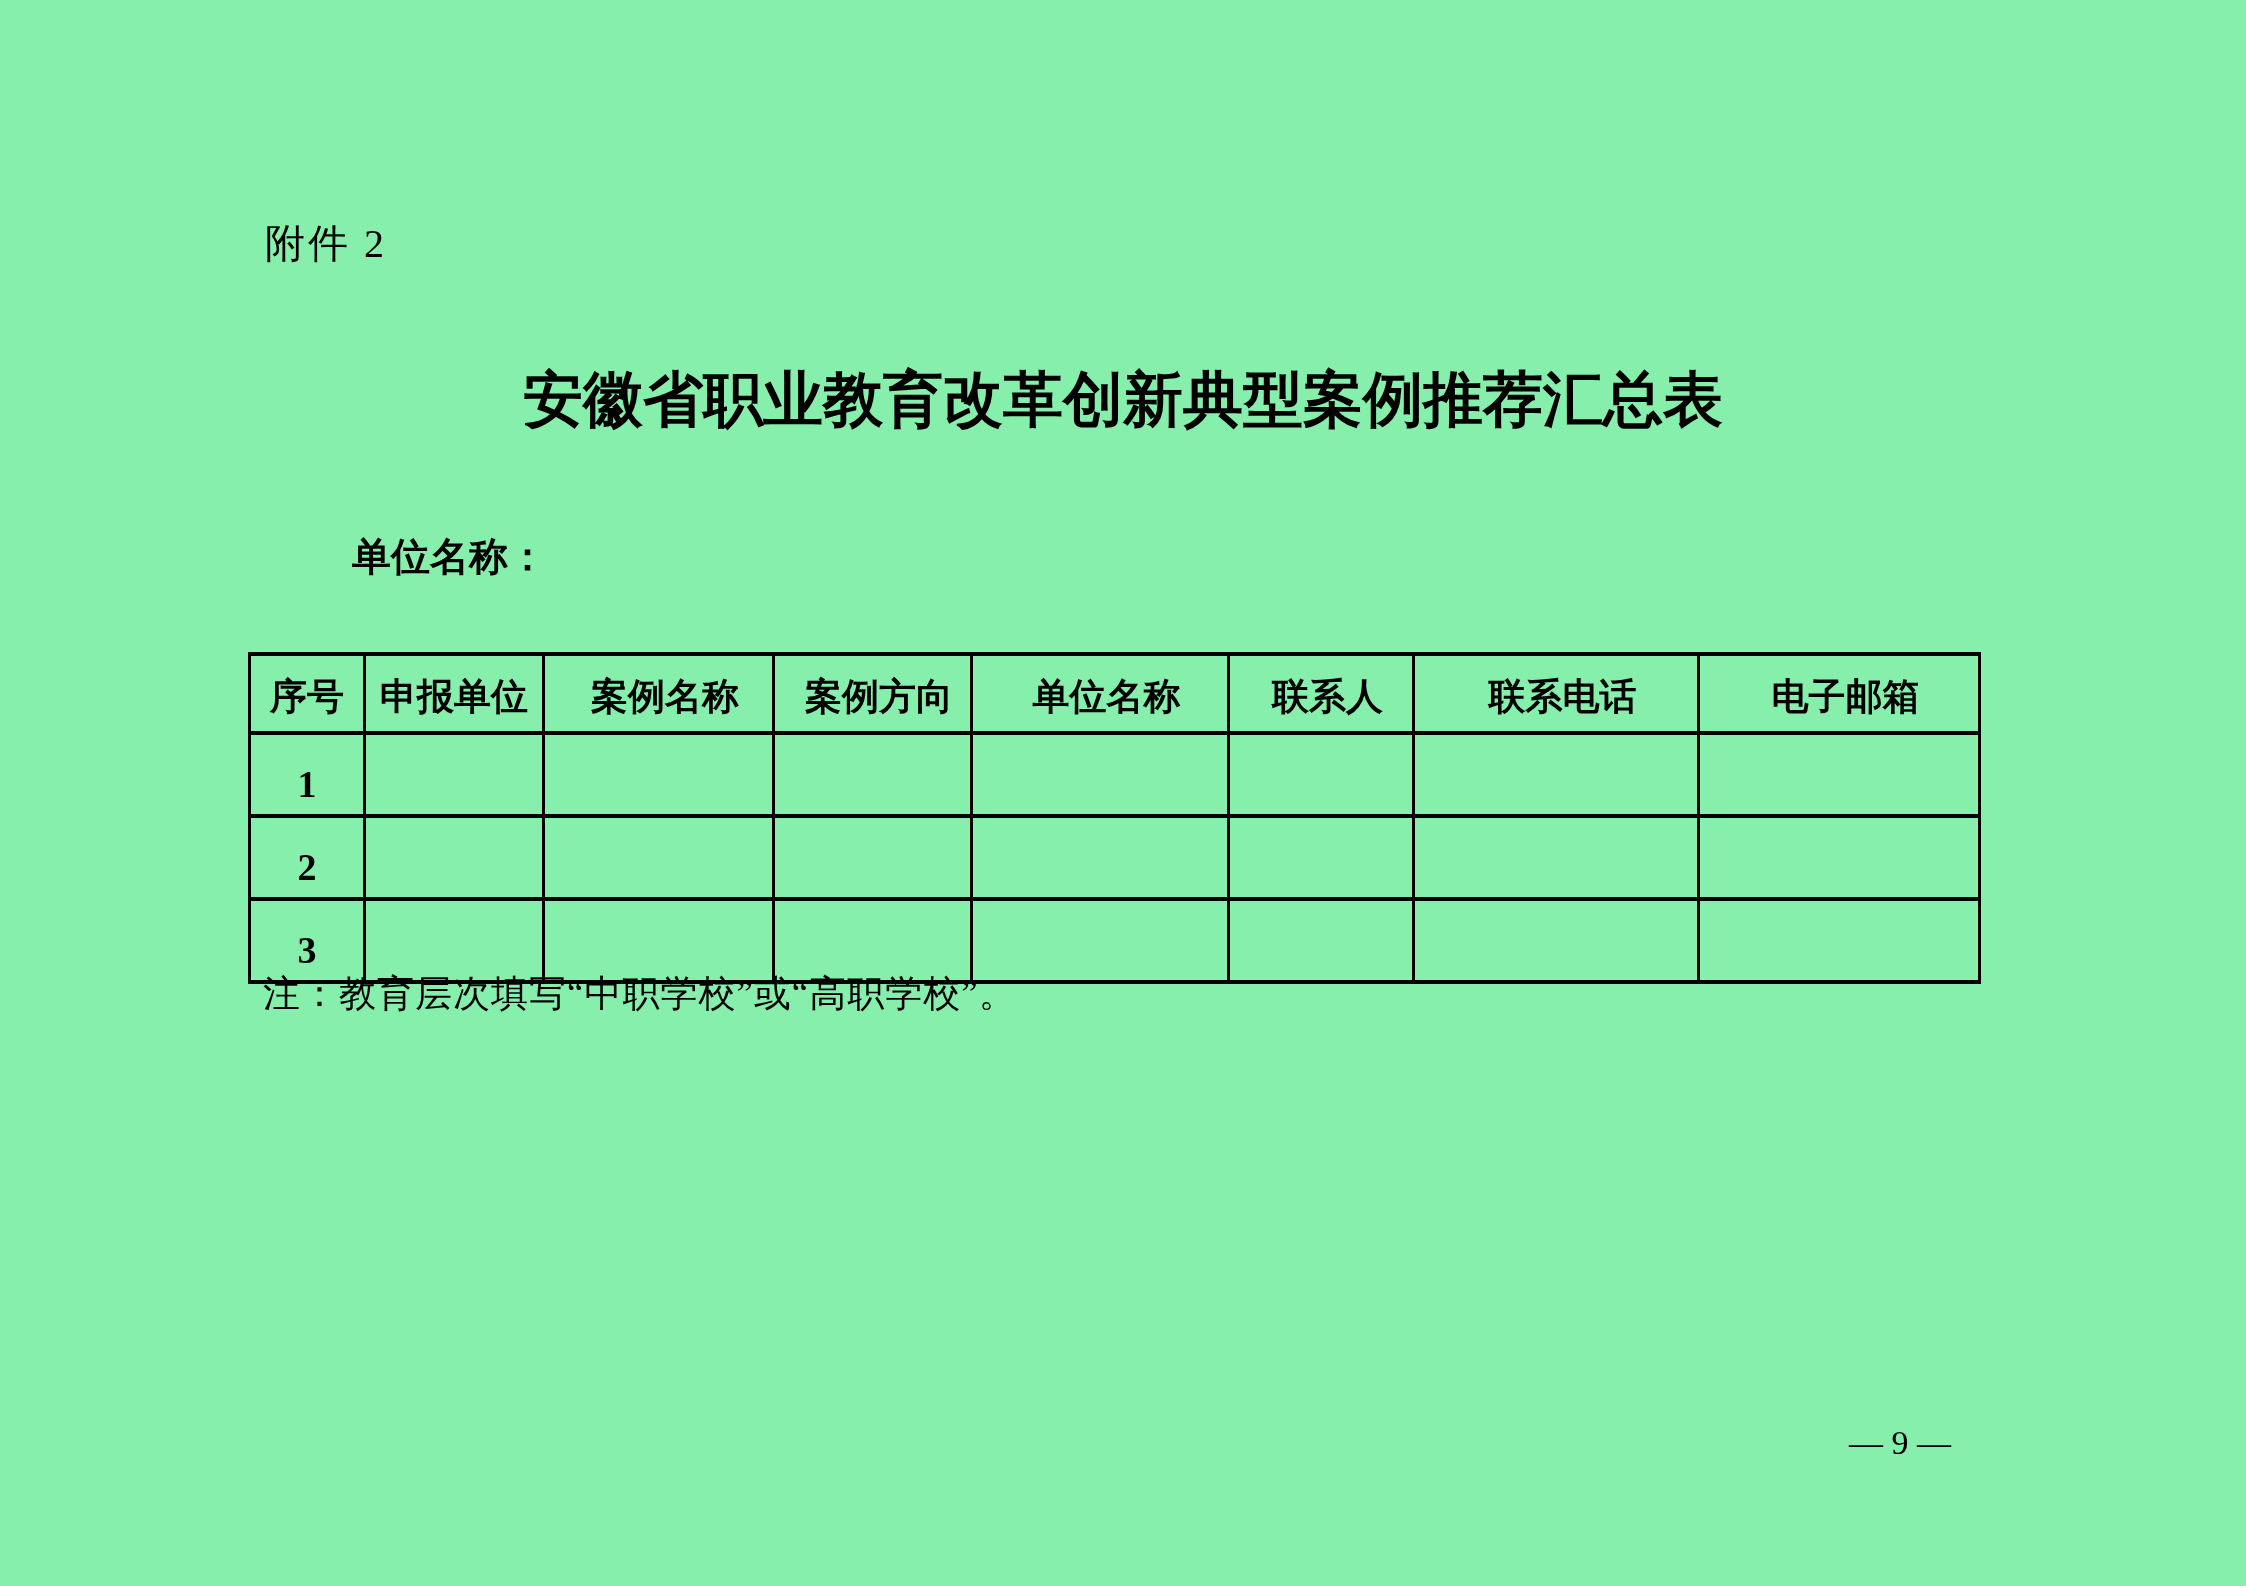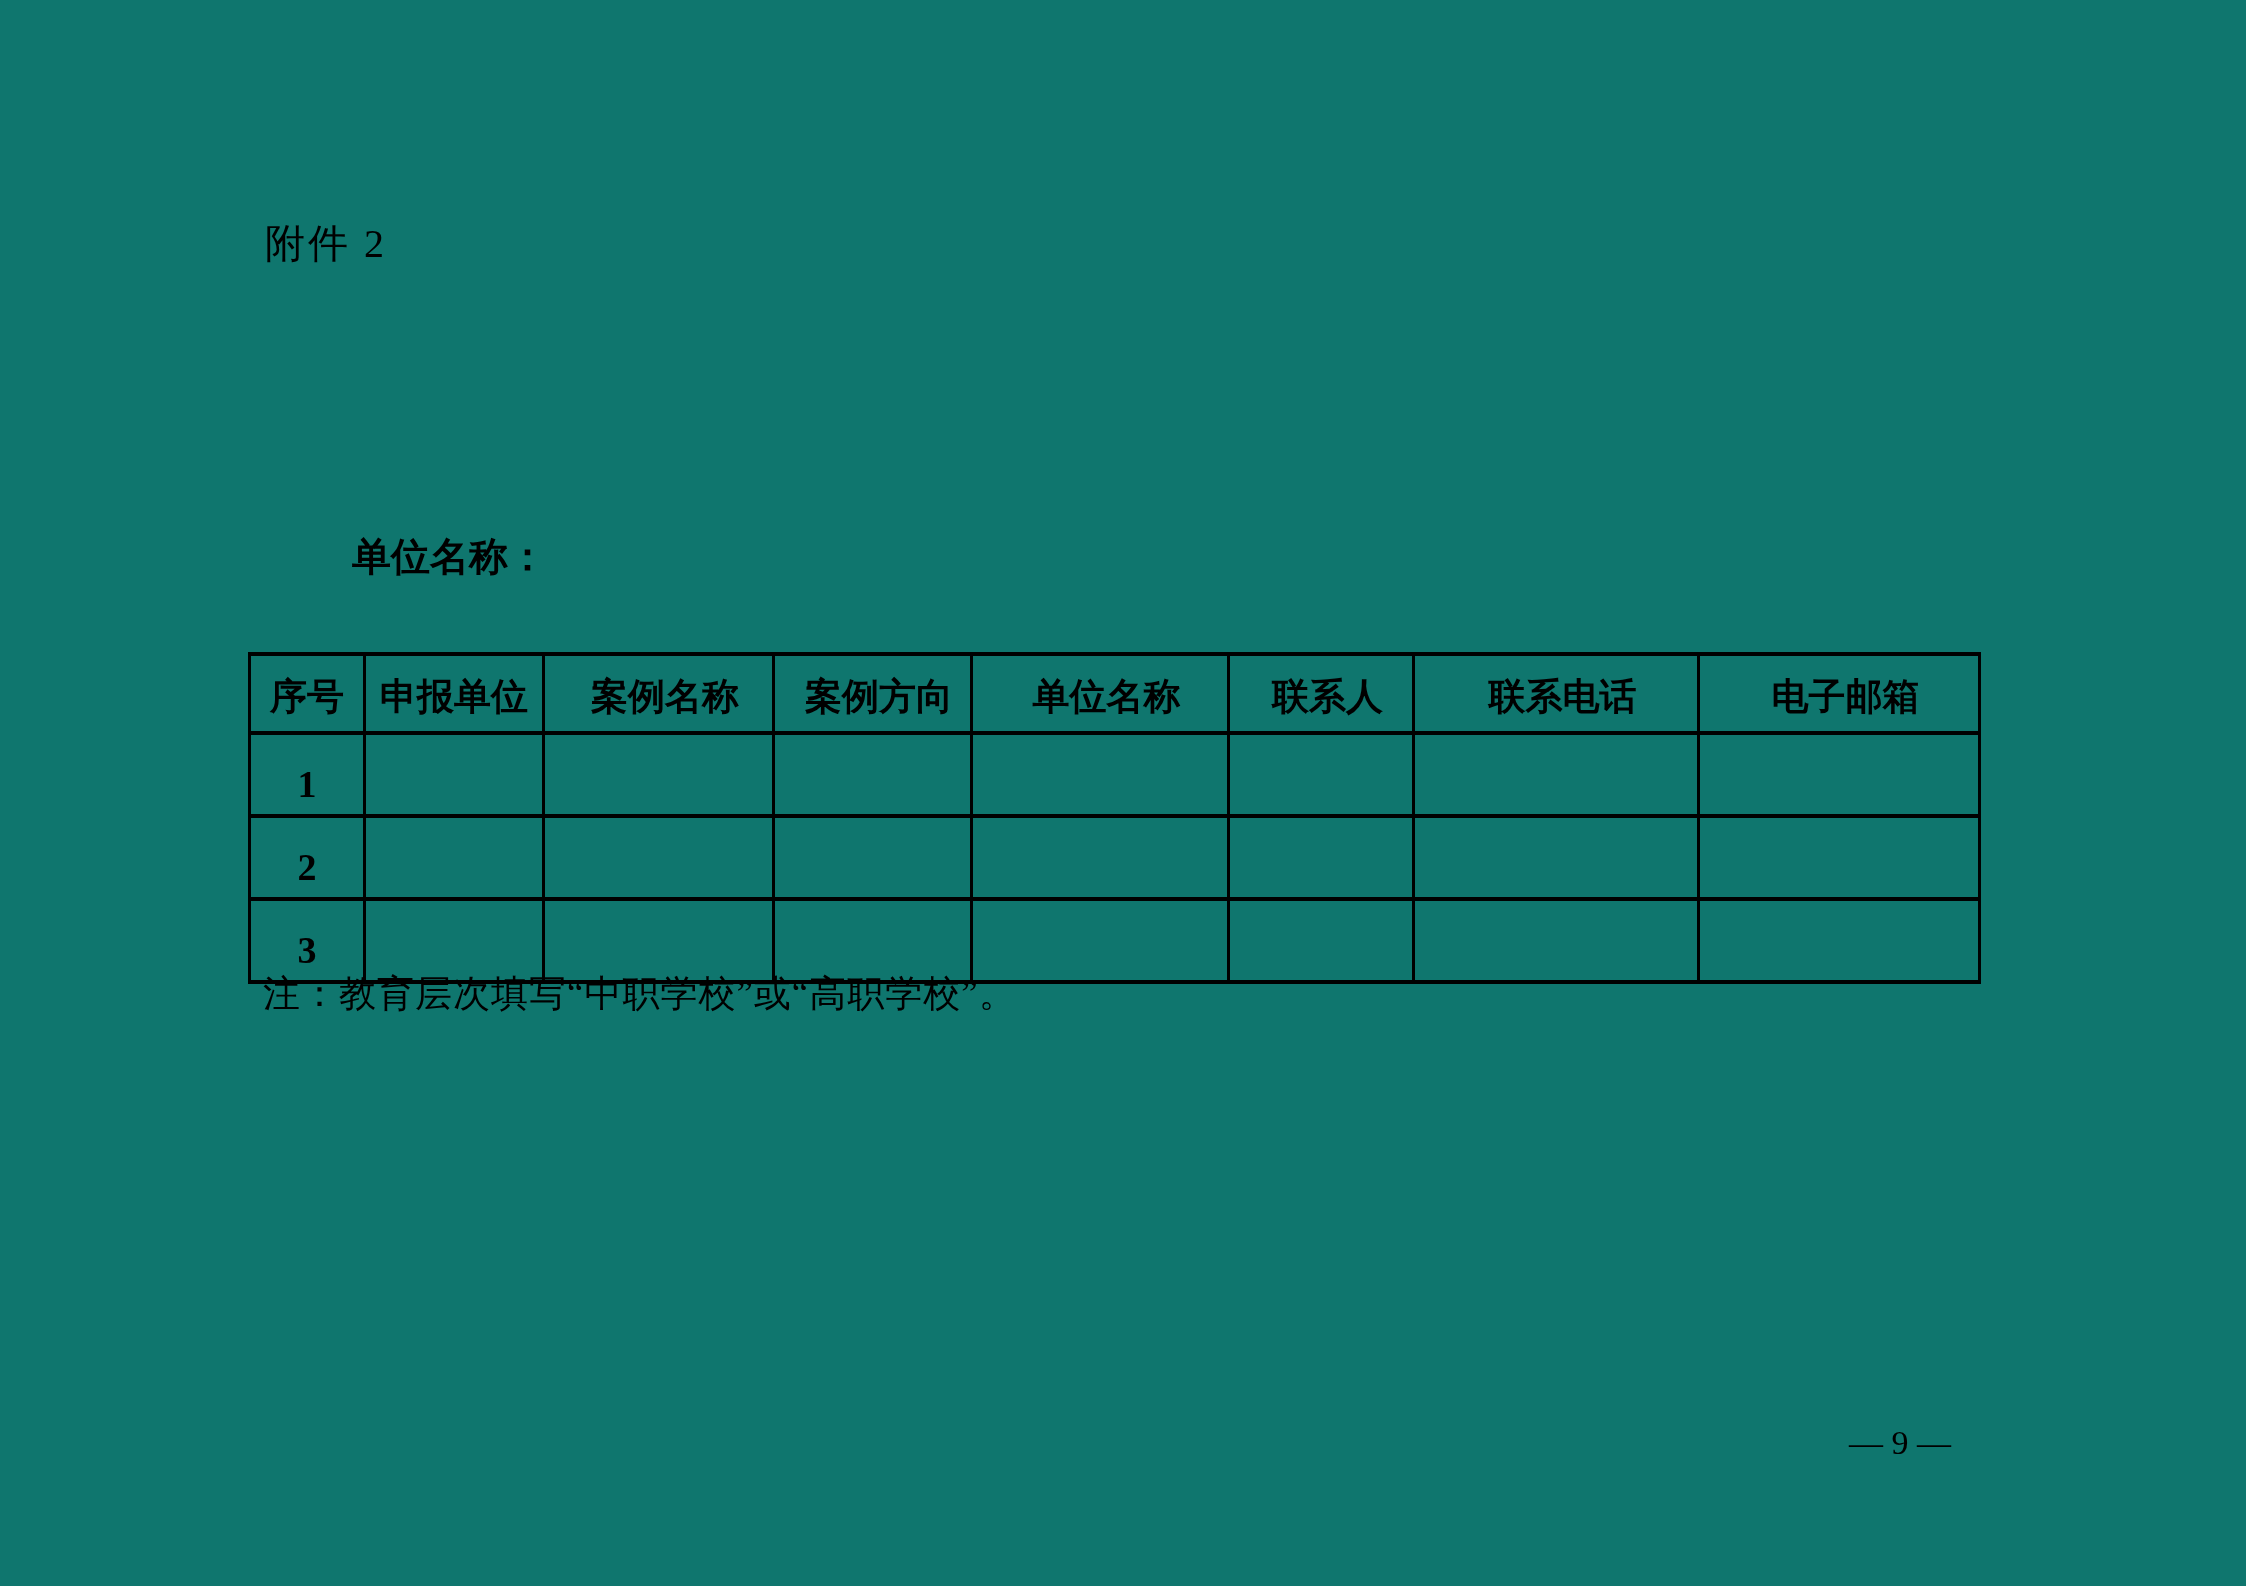--- a/index.html
+++ b/index.html
@@ -10,21 +10,21 @@
     position: relative;
     font-family: "Liberation Serif", "DejaVu Serif", serif;
     color: #000000;
     overflow: hidden;
   }
   .page {
     position: absolute;
     left: 0; top: 0;
     width: 2246px;
     height: 1586px;
-    background: #0f766e;
+    background: #86efac;
   }
   .attachment-label {
     position: absolute;
     left: 265px;
     top: 222px;
     font-size: 40px;
     font-weight: 400;
     letter-spacing: 3px;
     line-height: 1.1;
     white-space: pre;
@@ -123,20 +123,21 @@
     white-space: pre;
   }
 </style>
 </head>
 <body>
 
 <div class="page">
 
   <div class="attachment-label">附件 2</div>
 
+  <div class="doc-title">安徽省职业教育改革创新典型案例推荐汇总表</div>
 
   <div class="unit-line">
     <span class="unit-label">单位名称：</span>
   </div>
 
   <table class="summary-table">
     <colgroup>
       <col style="width:115px">
       <col style="width:179px">
       <col style="width:230px">

